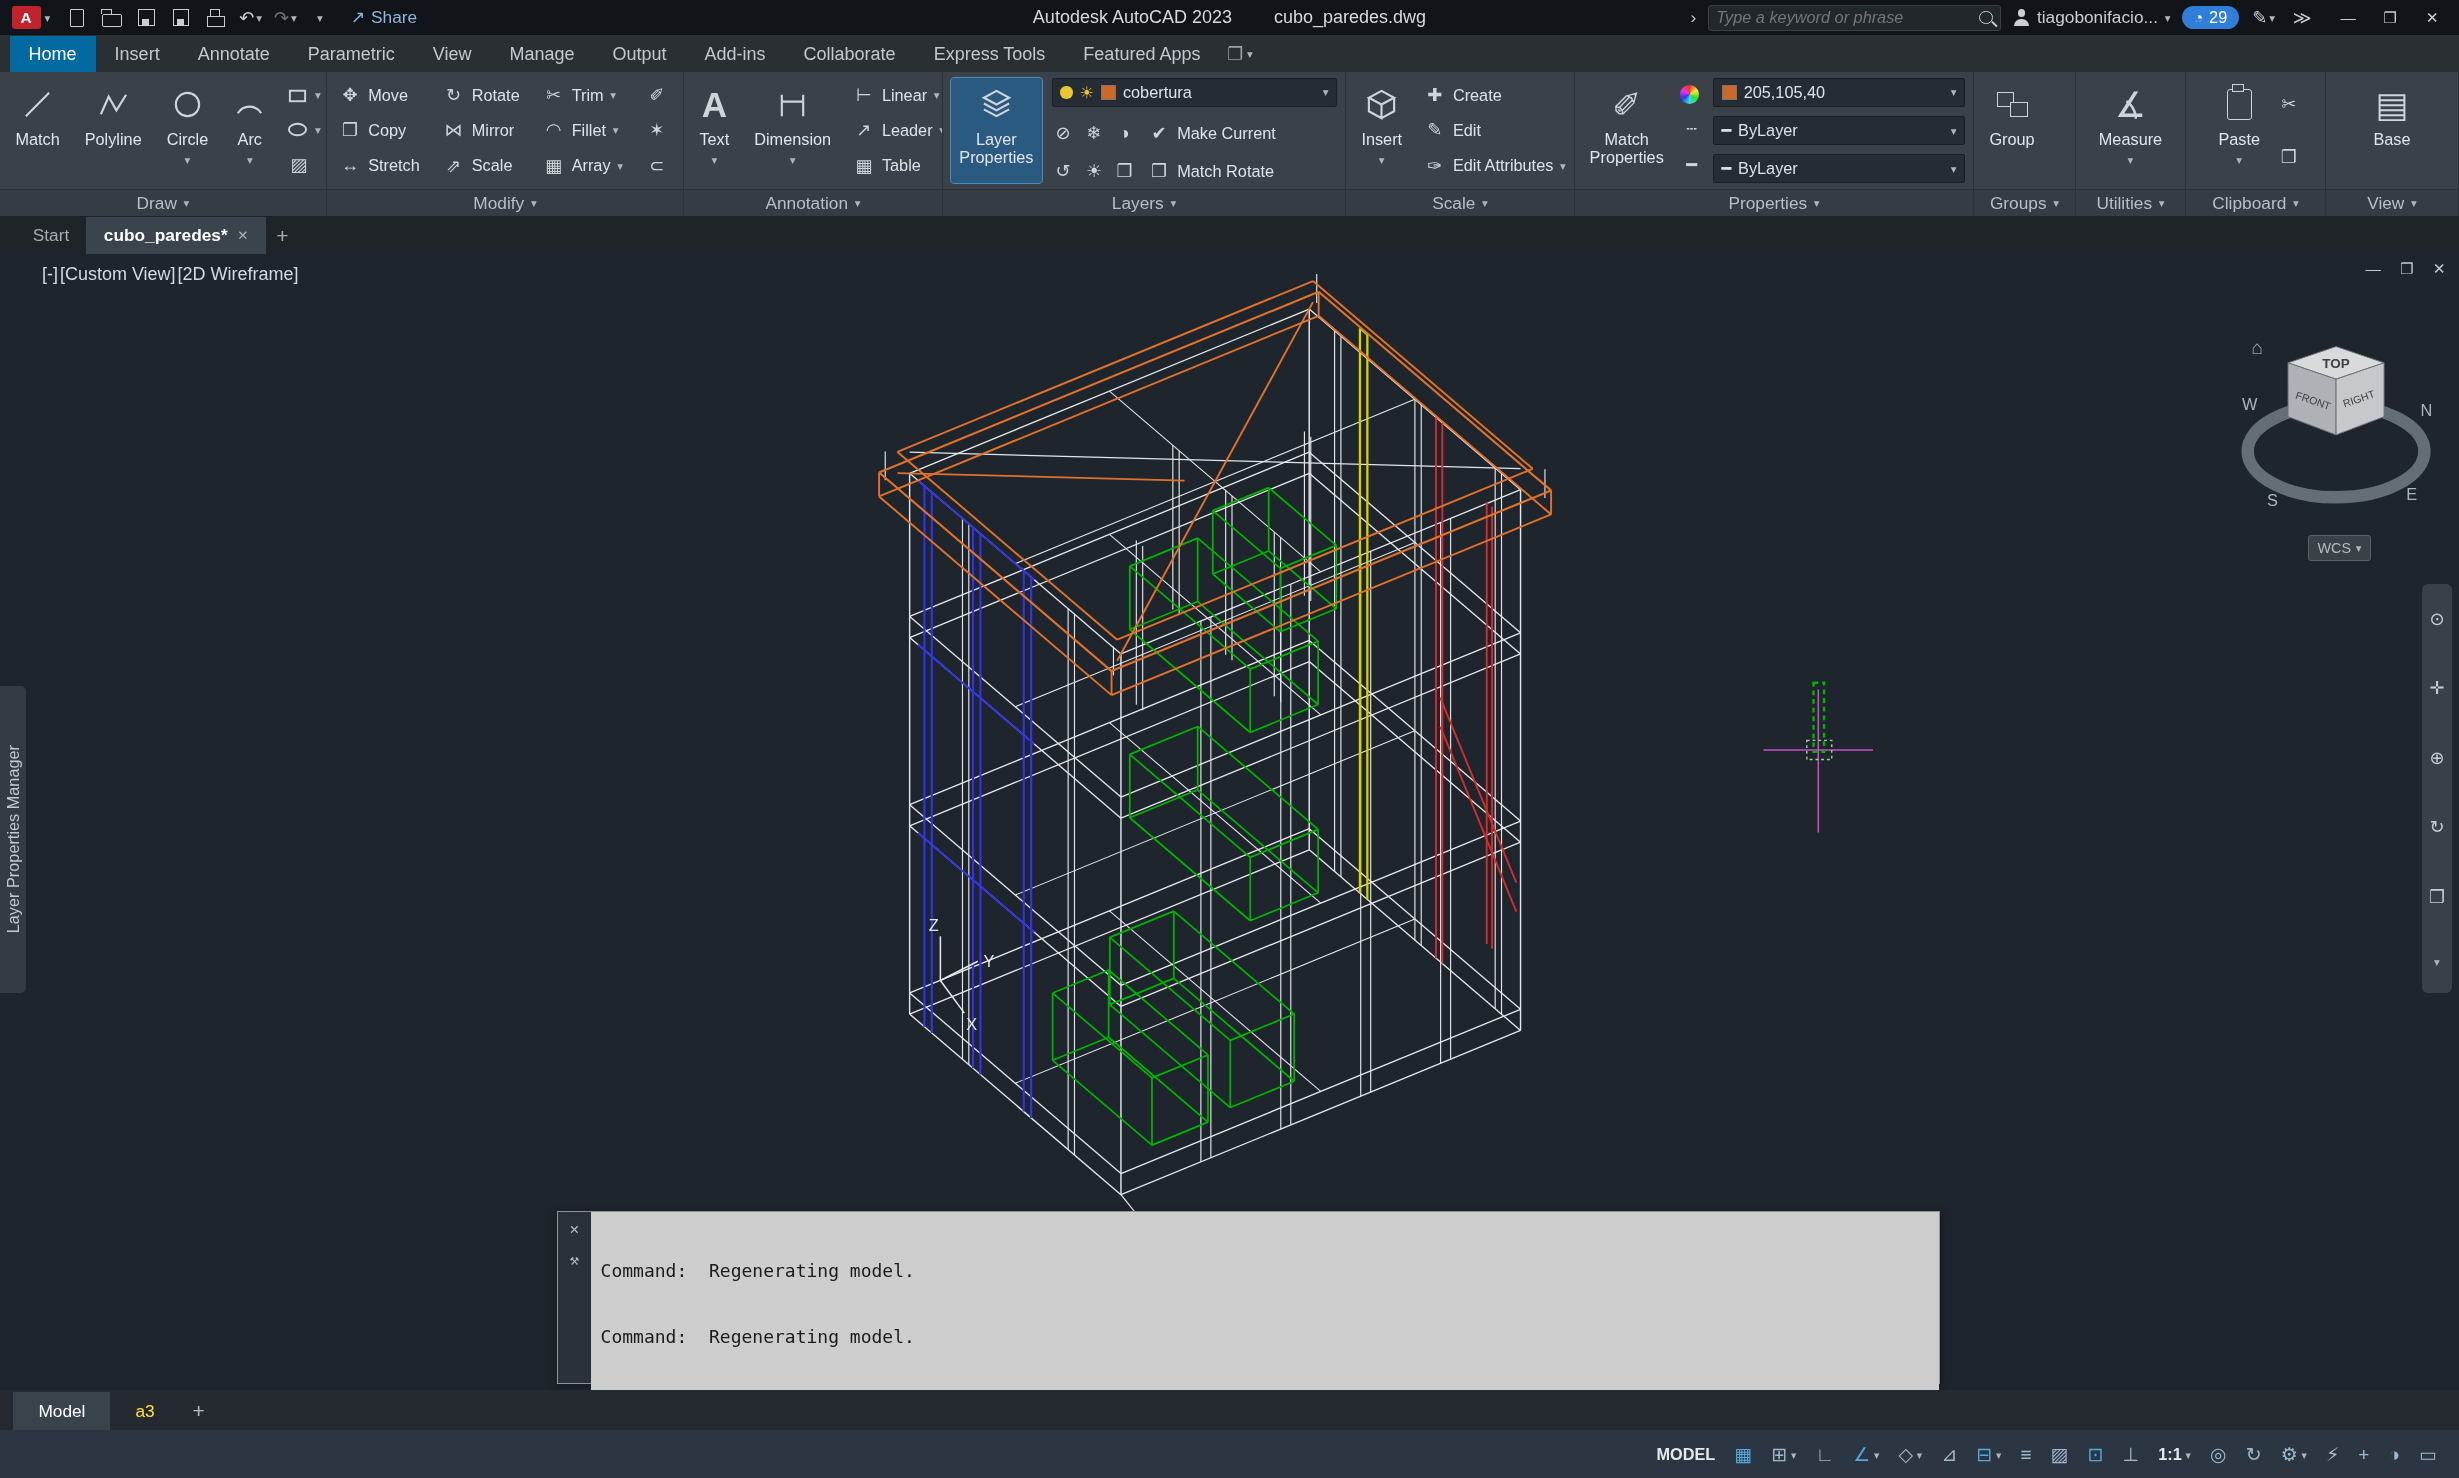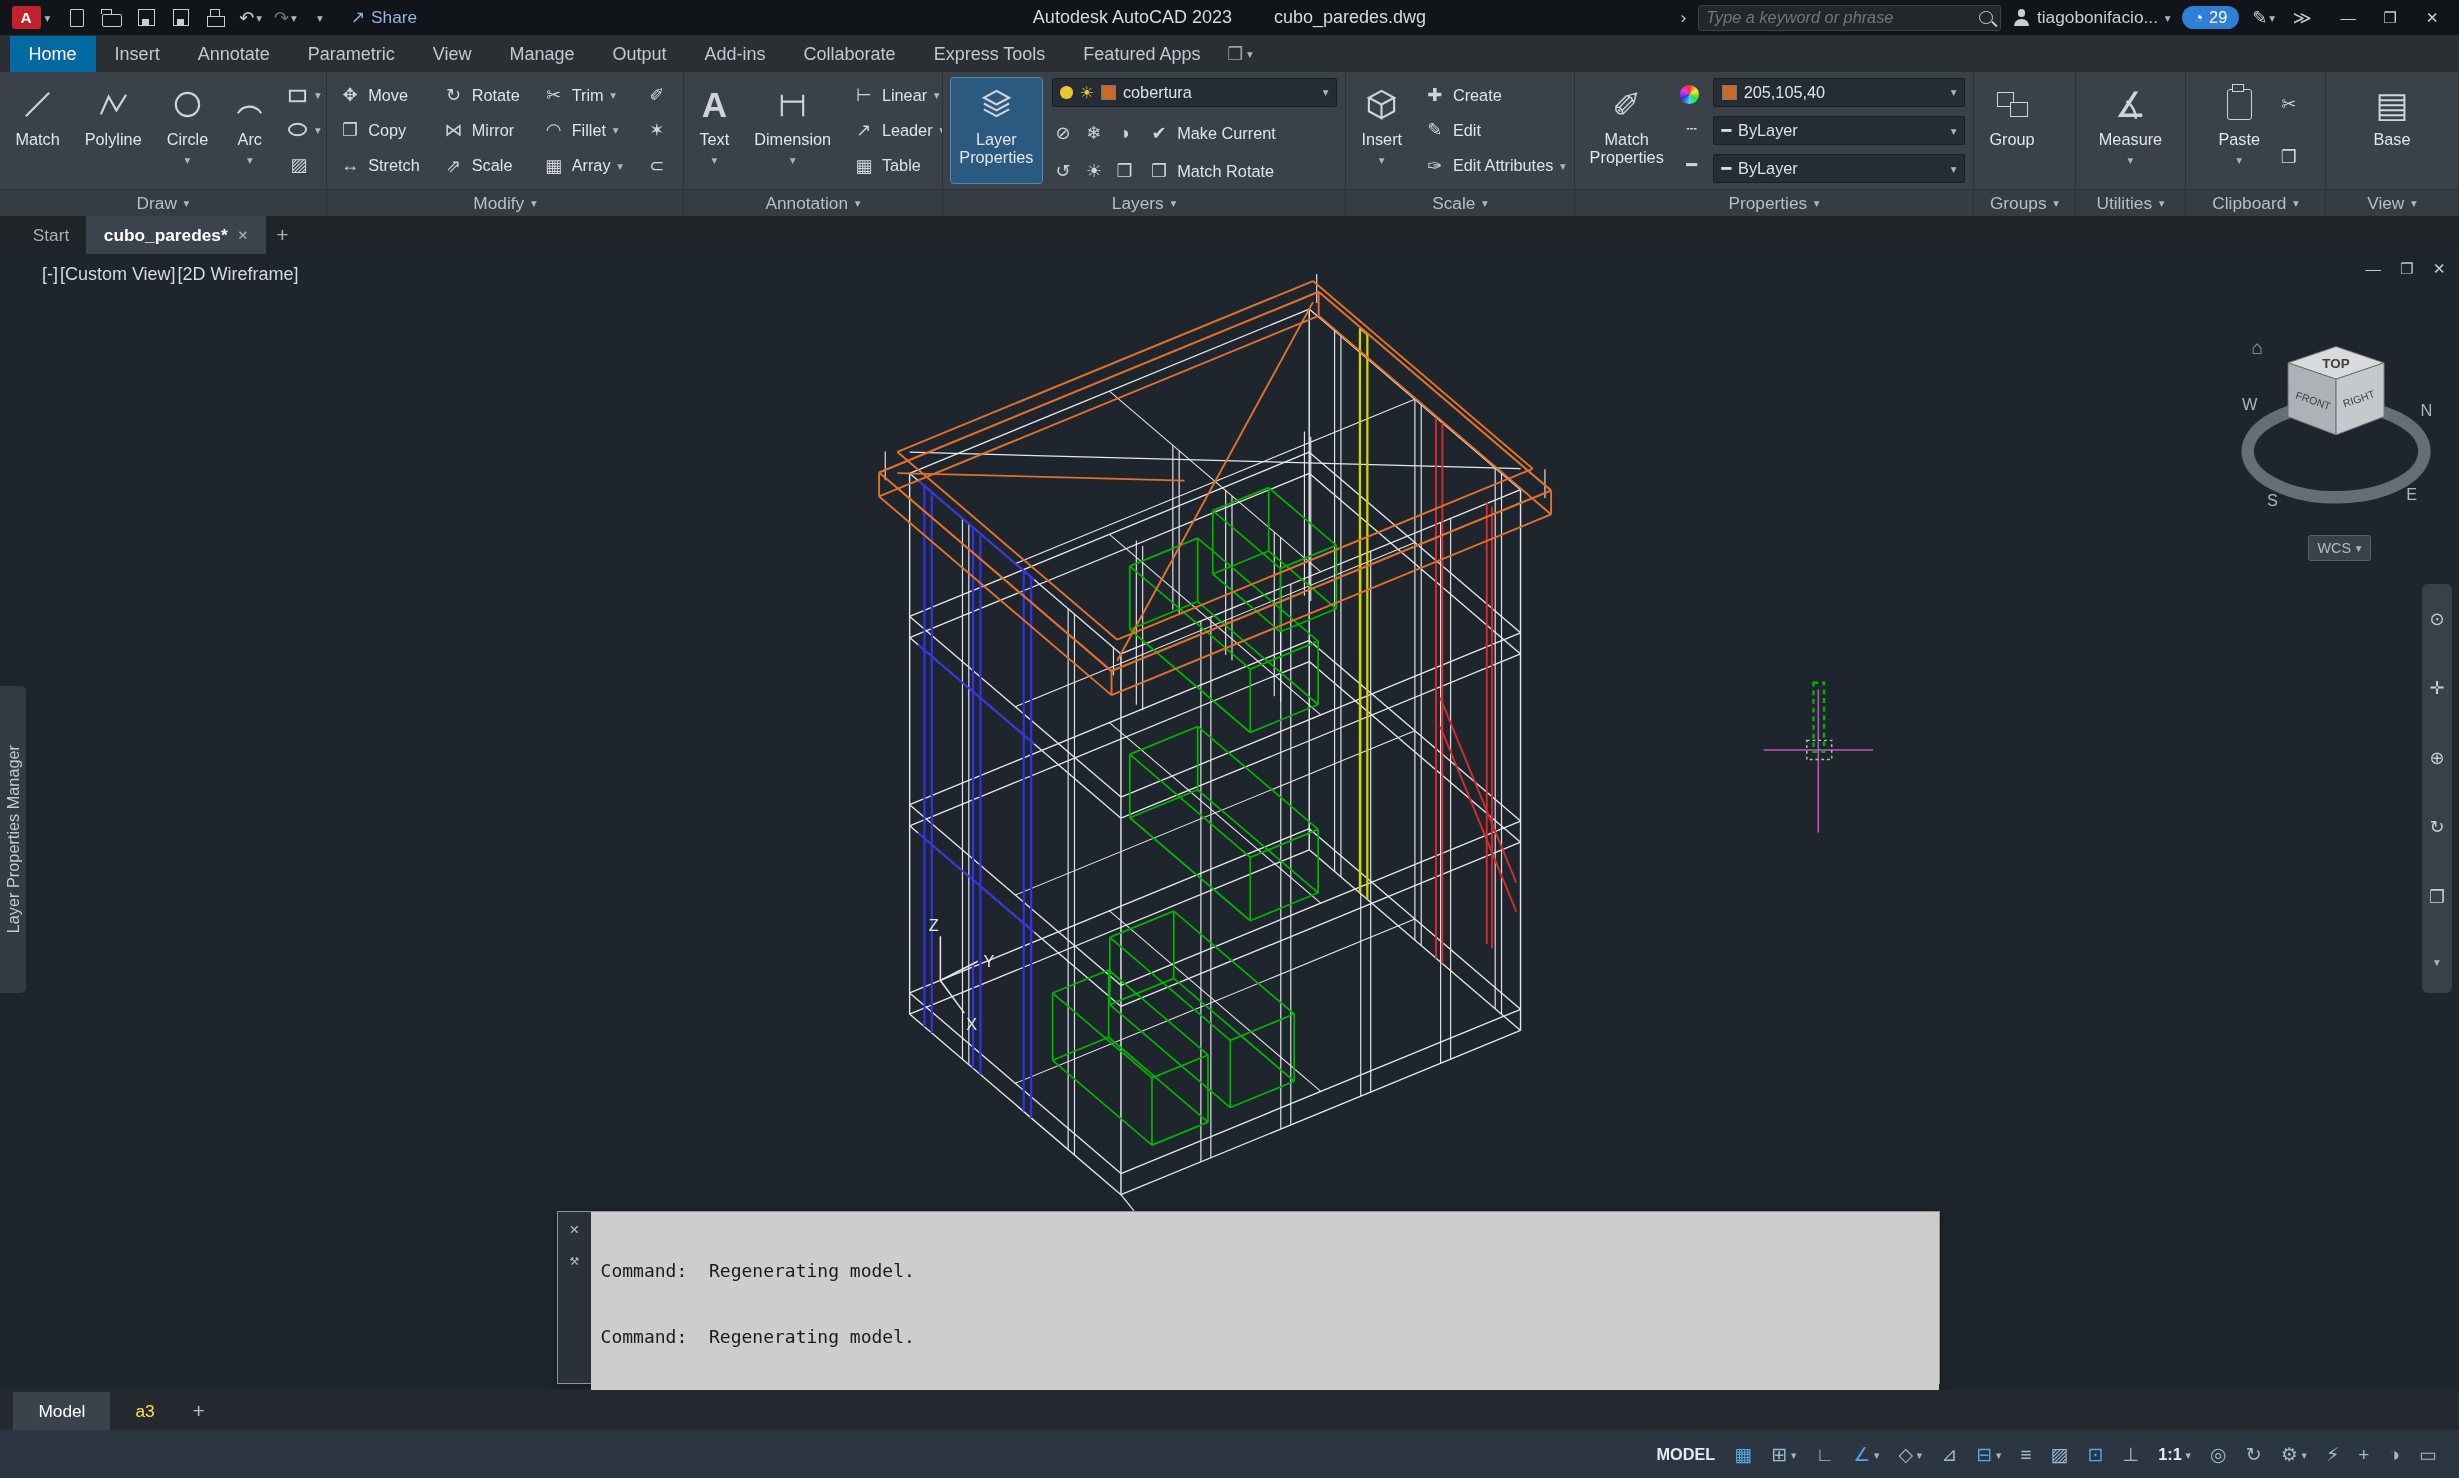--- a/index.html
+++ b/index.html
@@ -16,21 +16,21 @@
 .i-open{width:20px;height:12.5px;border:1.9px solid #c9ced3;border-radius:1.9px;position:relative;margin-top:5.8px}
 .i-open::before{content:"";position:absolute;top:-5.8px;left:-1.9px;width:8.6px;height:3.8px;border:1.9px solid #c9ced3;border-bottom:none}
 .i-save{width:16.3px;height:16.3px;border:1.9px solid #c9ced3;position:relative}
 .i-save::after{content:"";position:absolute;left:2.9px;bottom:0;width:6.7px;height:5.8px;background:#c9ced3}
 .i-plot{width:18px;height:10.6px;border:1.9px solid #c9ced3;position:relative;margin-top:7.7px}
 .i-plot::before{content:"";position:absolute;top:-7.7px;left:1.9px;width:8.6px;height:5.8px;border:1.9px solid #c9ced3;border-bottom:none}
 .ch{font-size:11.5px;color:#aeb5bb}
 .share{display:flex;align-items:center;gap:5.8px;padding:0 9.6px;color:#8fb8dd}
 .wtitle{position:absolute;left:50%;transform:translateX(-50%);display:flex;gap:42px;color:#d6dadd;font-size:18px;white-space:nowrap}
 .t-right{margin-left:auto;display:flex;align-items:center;gap:11.5px}
-.search{display:flex;align-items:center;gap:23px;background:#22272c;border:1px solid #3a4047;border-radius:2.9px;height:26px;padding:0 7.7px}
+.search{display:flex;align-items:center;gap:13px;background:#22272c;border:1px solid #3a4047;border-radius:2.9px;height:26px;padding:0 7.7px}
 .search input{background:transparent;border:none;outline:none;color:#c9ced3;font-style:italic;font-size:16.3px;width:250px;font-family:inherit}
 .mag{width:13.4px;height:13.4px;border:1.9px solid #c9ced3;border-radius:50%;position:relative;display:inline-block}
 .mag::after{content:"";position:absolute;width:6.7px;height:1.9px;background:#c9ced3;transform:rotate(45deg);right:-5.8px;bottom:-1.9px}
 .avatar{width:17.3px;height:17.3px;position:relative;display:inline-block}
 .avatar::before{content:"";position:absolute;top:0;left:4.8px;width:7.7px;height:7.7px;border-radius:50%;background:#c9ced3}
 .avatar::after{content:"";position:absolute;bottom:0;left:1px;width:15.4px;height:6.7px;border-radius:7.7px 7.7px 0 0;background:#c9ced3}
 .user{display:flex;align-items:center;gap:6.7px}
 .trial{display:flex;align-items:center;gap:5.8px;background:#2f7ed8;border-radius:12.5px;color:#fff;padding:1.9px 11.5px;font-size:16.3px}
 .winbtns{display:flex}
 .winbtns span{width:42px;height:35px;display:flex;align-items:center;justify-content:center;font-size:15.4px;color:#c9ced3}
@@ -64,21 +64,21 @@
 .i-paste{width:25px;height:31px;border:1.9px solid #cfd4d9;border-radius:2.9px;position:relative}
 .i-paste::before{content:"";position:absolute;top:-5.8px;left:4.8px;width:9.6px;height:5.8px;background:#3a4149;border:1.9px solid #cfd4d9}
 .i-group{width:31px;height:25px;position:relative}
 .i-group::before{content:"";position:absolute;top:0;left:0;width:15.4px;height:13.4px;border:1.9px solid #cfd4d9}
 .i-group::after{content:"";position:absolute;bottom:0;right:0;width:15.4px;height:13.4px;border:1.9px solid #cfd4d9;background:#3a4149}
 svg.dicon{width:33px;height:33px;stroke:#cfd4d9;stroke-width:2.2;fill:none}
 svg.dicon2{width:21px;height:21px;stroke:#cfd4d9;stroke-width:2;fill:none}
 .bigA{font-size:35px;font-weight:bold;color:#cfd4d9}
 
 
-.filetabs{height:38px;background:#1f2429;display:flex;padding-left:15.4px;font-size:17.3px}
+.filetabs{height:38px;background:#1f2429;display:flex;align-items:flex-end;padding-left:15.4px;font-size:17.3px}
 .ftab{padding:0 17.3px;line-height:37px;color:#a7adb3;display:flex;align-items:center;gap:9.6px}
 .ftab.active{background:#3b434c;color:#fff}
 .ftab .x{font-size:13.4px;color:#aeb4ba}
 .fplus{width:33px;text-align:center;color:#a7adb3;font-size:21px;line-height:37px}
 
 
 .canvas{position:relative;height:1136px;background:#1f252c;overflow:hidden}
 .canvas svg.main{position:absolute;inset:0}
 .vplabel{position:absolute;left:42px;top:9.6px;color:#d6dadd;font-size:18px;display:flex;gap:1.9px}
 .vpwin{position:absolute;right:13.4px;top:5.8px;display:flex;gap:19px;color:#c3c8cd;font-size:15.4px}

